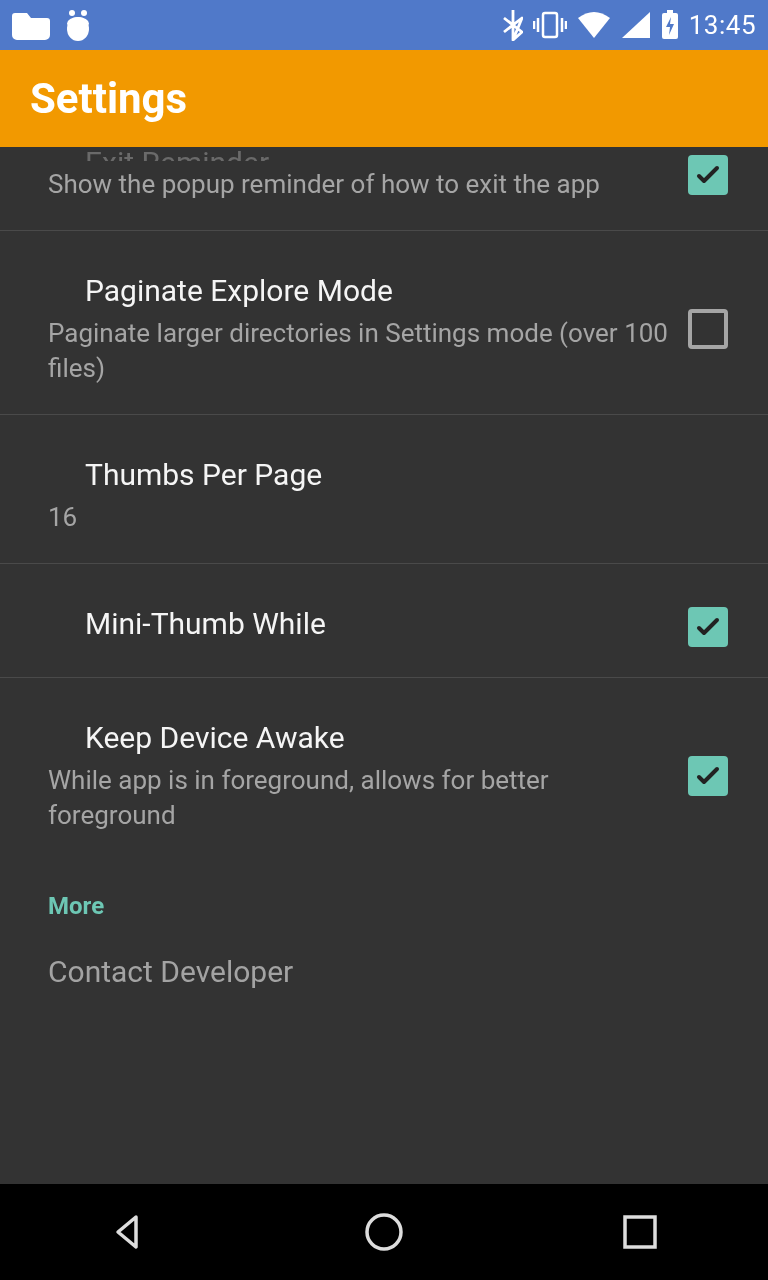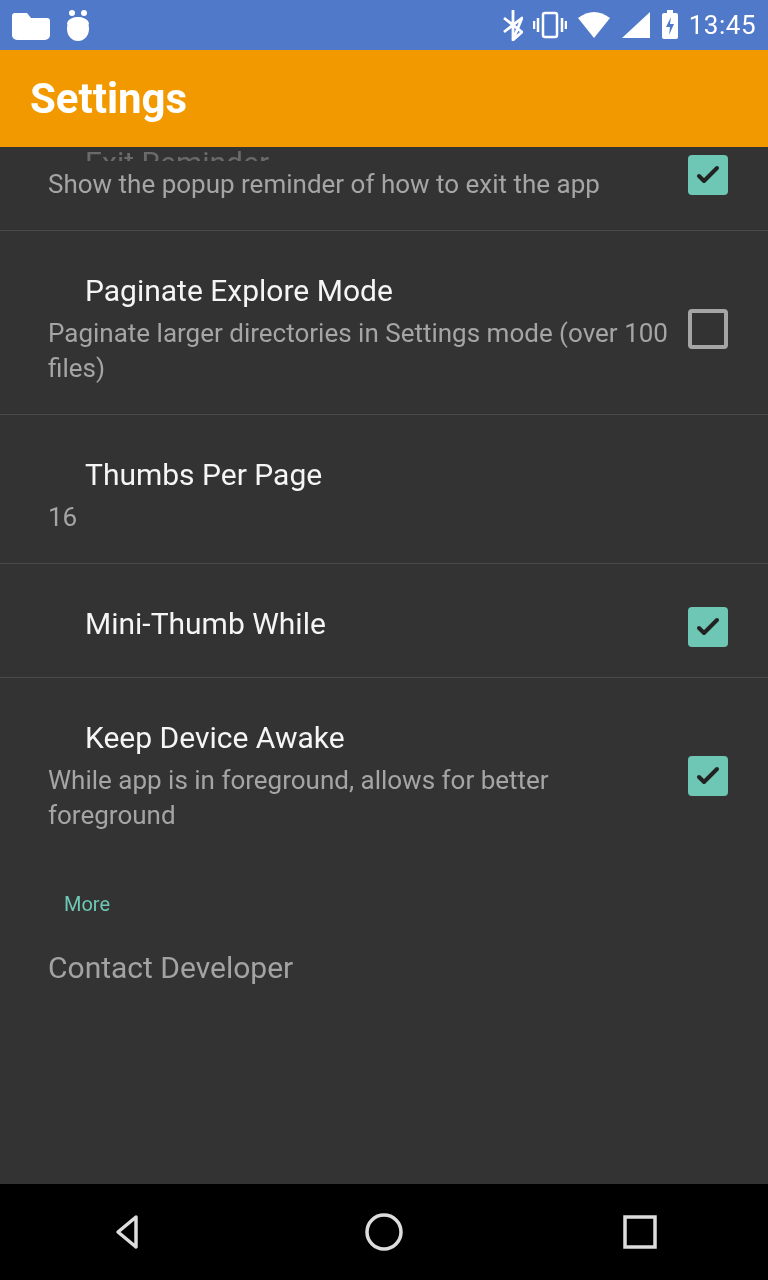--- a/index.html
+++ b/index.html
@@ -78,23 +78,22 @@
   .checkbox.checked {
     background: #6dc7b4;
   }
   .checkbox.unchecked {
     border: 4px solid #a5a5a5;
   }
 
   .section-header {
     padding: 30px 48px 16px 48px;
     color: #6dc7b4;
-    font-size: 20px;
-    font-weight: 400;
-    margin-left: 16px;
+    font-size: 24px;
+    font-weight: 700;
   }
 
   .contact-item {
     padding: 18px 48px 30px 48px;
   }
   .contact-title {
     color: #a3a3a3;
     font-size: 30px;
     font-weight: 400;
   }

